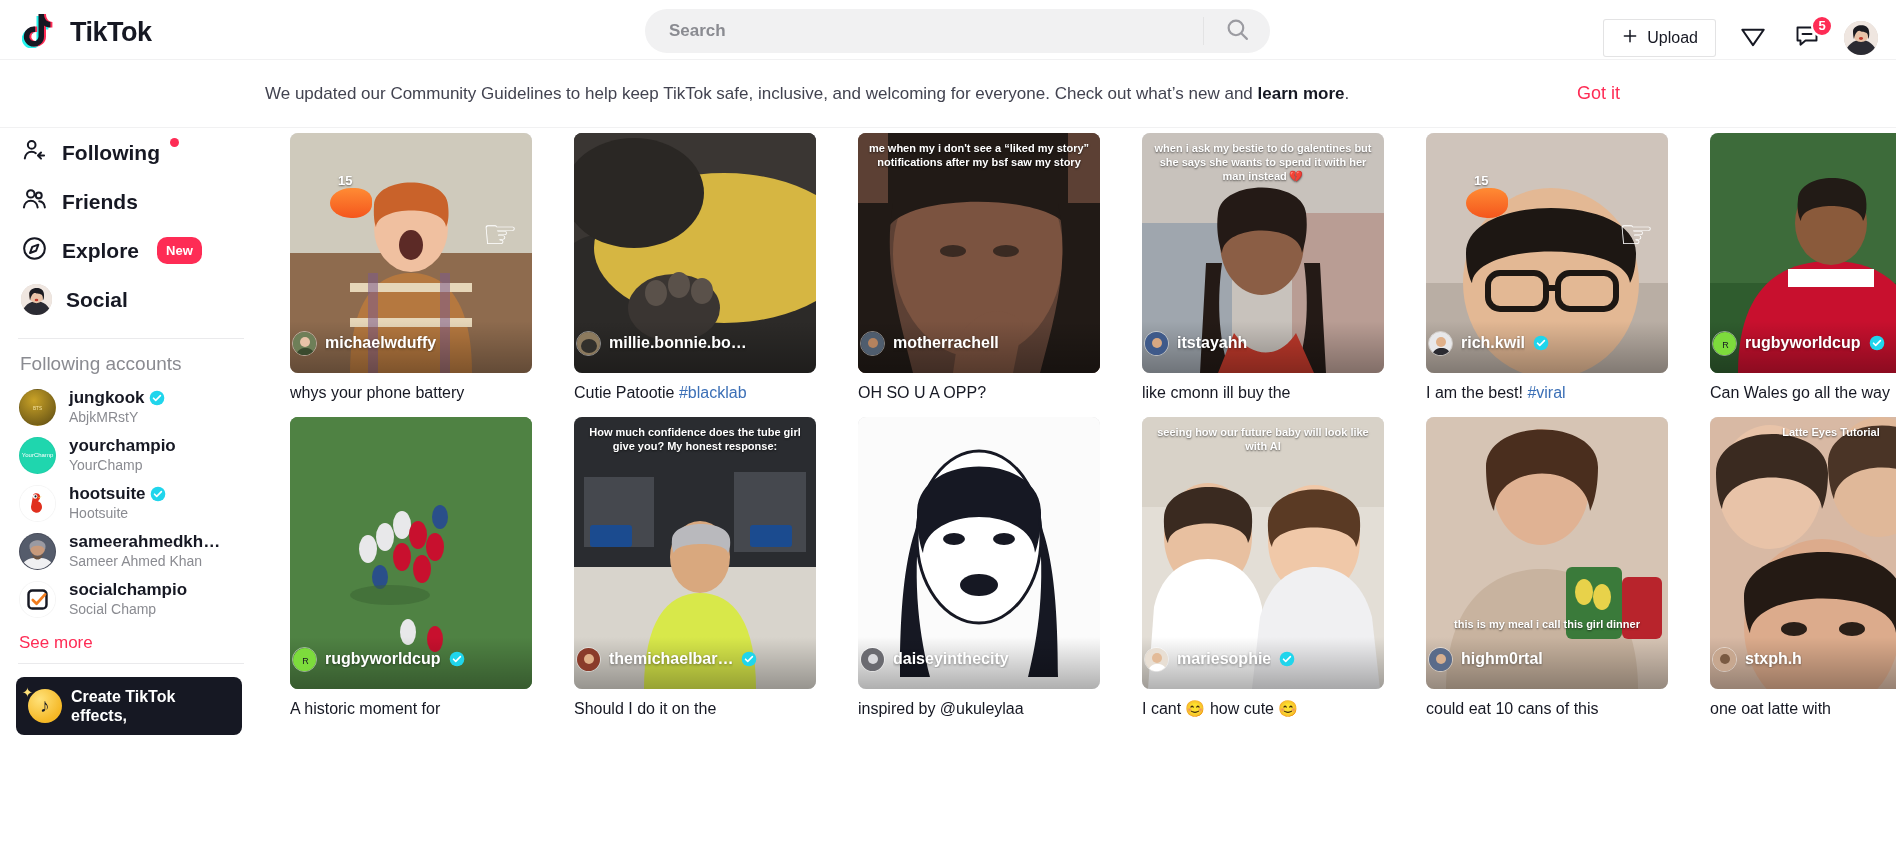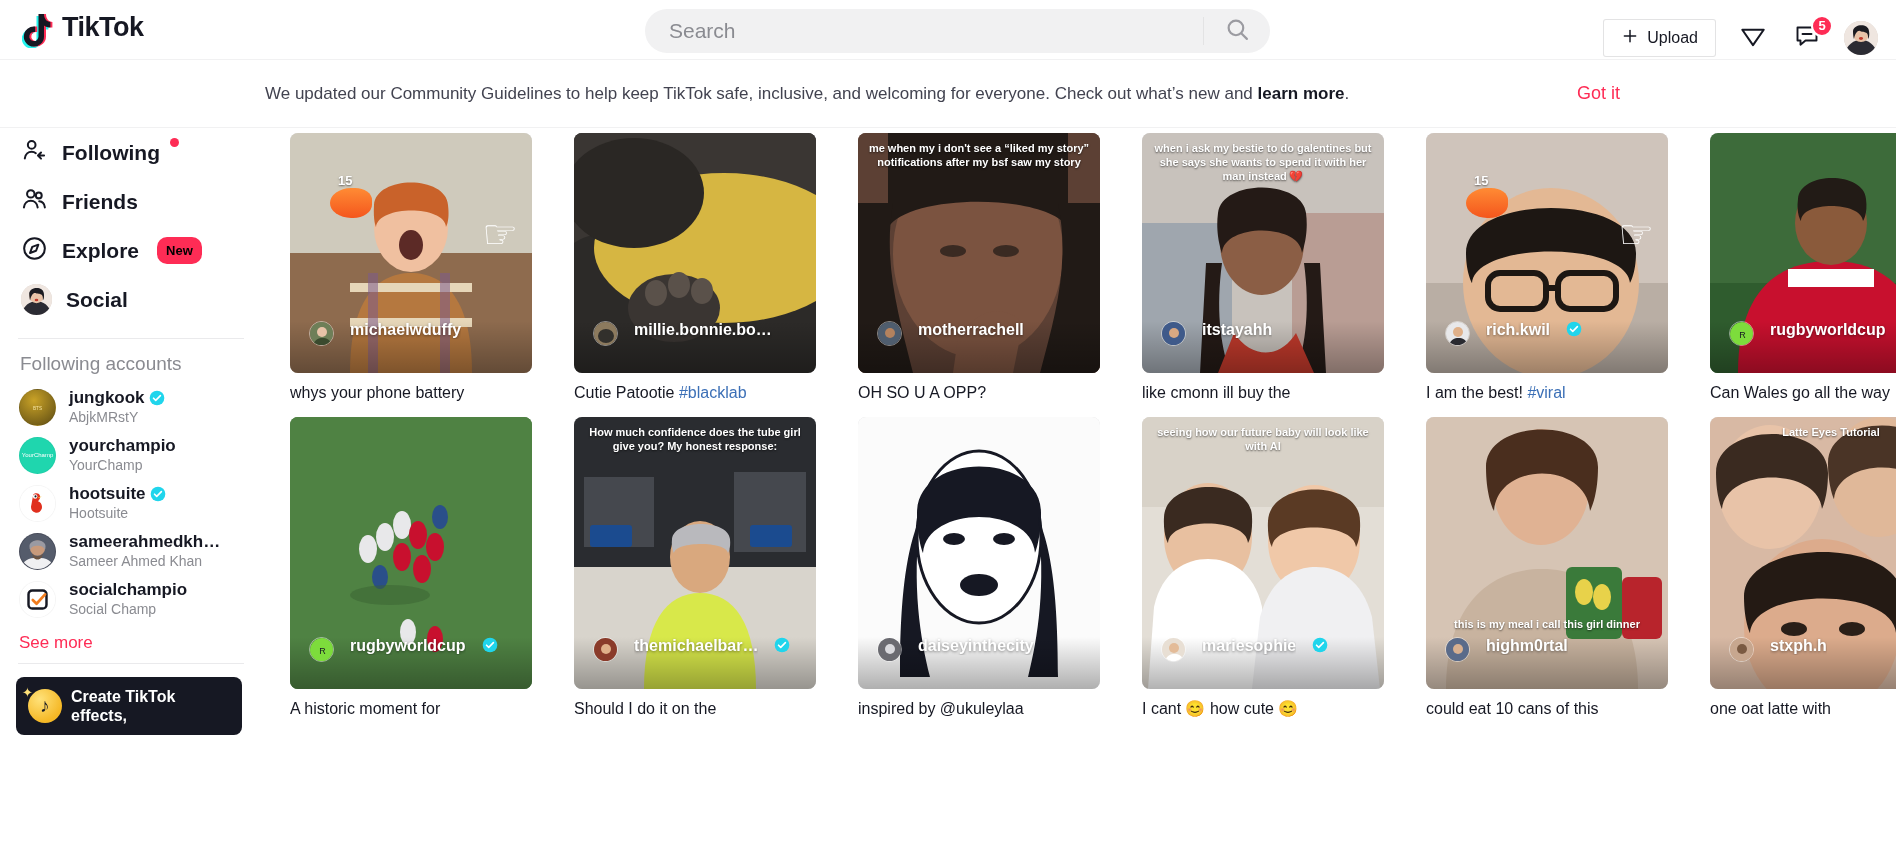--- a/index.html
+++ b/index.html
@@ -9,32 +9,32 @@
     background:#fff; color:#161823;
     -webkit-font-smoothing:antialiased;
   }
 
   
   .header {
     position:absolute; top:0; left:0; width:1896px; height:60px;
     background:#fff; border-bottom:1px solid #f1f1f2;
     display:flex; align-items:center; z-index:40;
   }
-  .logo { display:flex; align-items:flex-start; margin-left:22px; gap:6px; }
+  .logo { display:flex; align-items:flex-end; margin-left:22px; gap:14px; }
   .logo-note { width:34px; height:36px; position:relative; }
   .logo-text { font-size:27px; font-weight:700; letter-spacing:-0.5px; color:#161823; }
 
   .search-wrap {
     position:absolute; left:645px; top:9px; width:625px; height:44px;
     background:#f1f1f2; border-radius:92px; display:flex; align-items:center;
   }
   .search-input {
     flex:1; border:0; outline:0; background:transparent;
-    font-family:"Liberation Sans", sans-serif; font-size:21px;
-    color:#161823; padding:0 0 0 24px;
+    font-family:"Liberation Sans", sans-serif; font-size:17px;
+    color:#161823; padding:0 0 0 24px;font-weight:bold;
   }
   .search-input::placeholder { color:#8a8b91; }
   .search-div { width:1px; height:28px; background:#e3e3e4; }
   .search-btn {
     width:66px; height:44px; display:flex; align-items:center; justify-content:center;
     background:transparent; border:0; cursor:pointer;
   }
 
   .hdr-right {
     position:absolute; right:18px; top:0; height:75px;
@@ -82,21 +82,21 @@
     background:#fff; overflow:hidden; padding-left:16px;
   }
   .nav-item {
     display:flex; align-items:center; gap:14px; height:49px;
     cursor:pointer; position:relative; padding-left:5px;
   }
   .nav-label { font-size:21px; font-weight:700; color:#161823; white-space:nowrap; }
   .nav-dot { width:9px; height:9px; border-radius:50%; background:#fe2c55;
              align-self:flex-start; margin-top:10px; margin-left:-4px; }
   .nav-new {
-    background:#fe2c55; color:#000000; font-size:13px; font-weight:700;
+    background:#fe2c55; color:#ffffff; font-size:13px; font-weight:700;
     border-radius:10px; padding:6px 9px; margin-left:4px;
   }
   .nav-ava { width:31px; height:31px; border-radius:50%; overflow:hidden;
              background:#d8cfc9; flex-shrink:0; }
 
   .divider { width:226px; height:1px; background:#eaeaec; margin:14px 0 14px 2px; }
 
   .side-title { font-size:19px; color:#8a8b91; margin:0 0 8px 4px; }
 
   .acct {
@@ -147,21 +147,21 @@
   }
   .thumb.tall { height:272px; }
   .thumb-img { position:absolute; inset:0; }
   .meme-top {
     position:absolute; top:8px; left:0; right:0; text-align:center;
     color:#fff; font-size:11px; line-height:14px; font-weight:600;
     text-shadow:0 1px 2px rgba(0,0,0,.6); padding:0 10px;
   }
   .thumb-user {
     position:absolute; left:0; right:0; bottom:0; height:52px;
-    display:flex; align-items:flex-start; gap:16px; padding:0 10px 8px 19px;
+    display:flex; align-items:center; gap:8px; padding:0 10px 8px 2px;
     background:linear-gradient(transparent,rgba(0,0,0,.30));
   }
   .thumb-ava { width:25px; height:25px; border-radius:50%; overflow:hidden;
                flex-shrink:0; border:1px solid rgba(255,255,255,.5); }
   .thumb-name {
     color:#fff; font-size:16px; font-weight:700; white-space:nowrap;
     overflow:hidden; text-overflow:ellipsis;
     text-shadow:0 1px 3px rgba(0,0,0,.45);
   }
   .caption {

